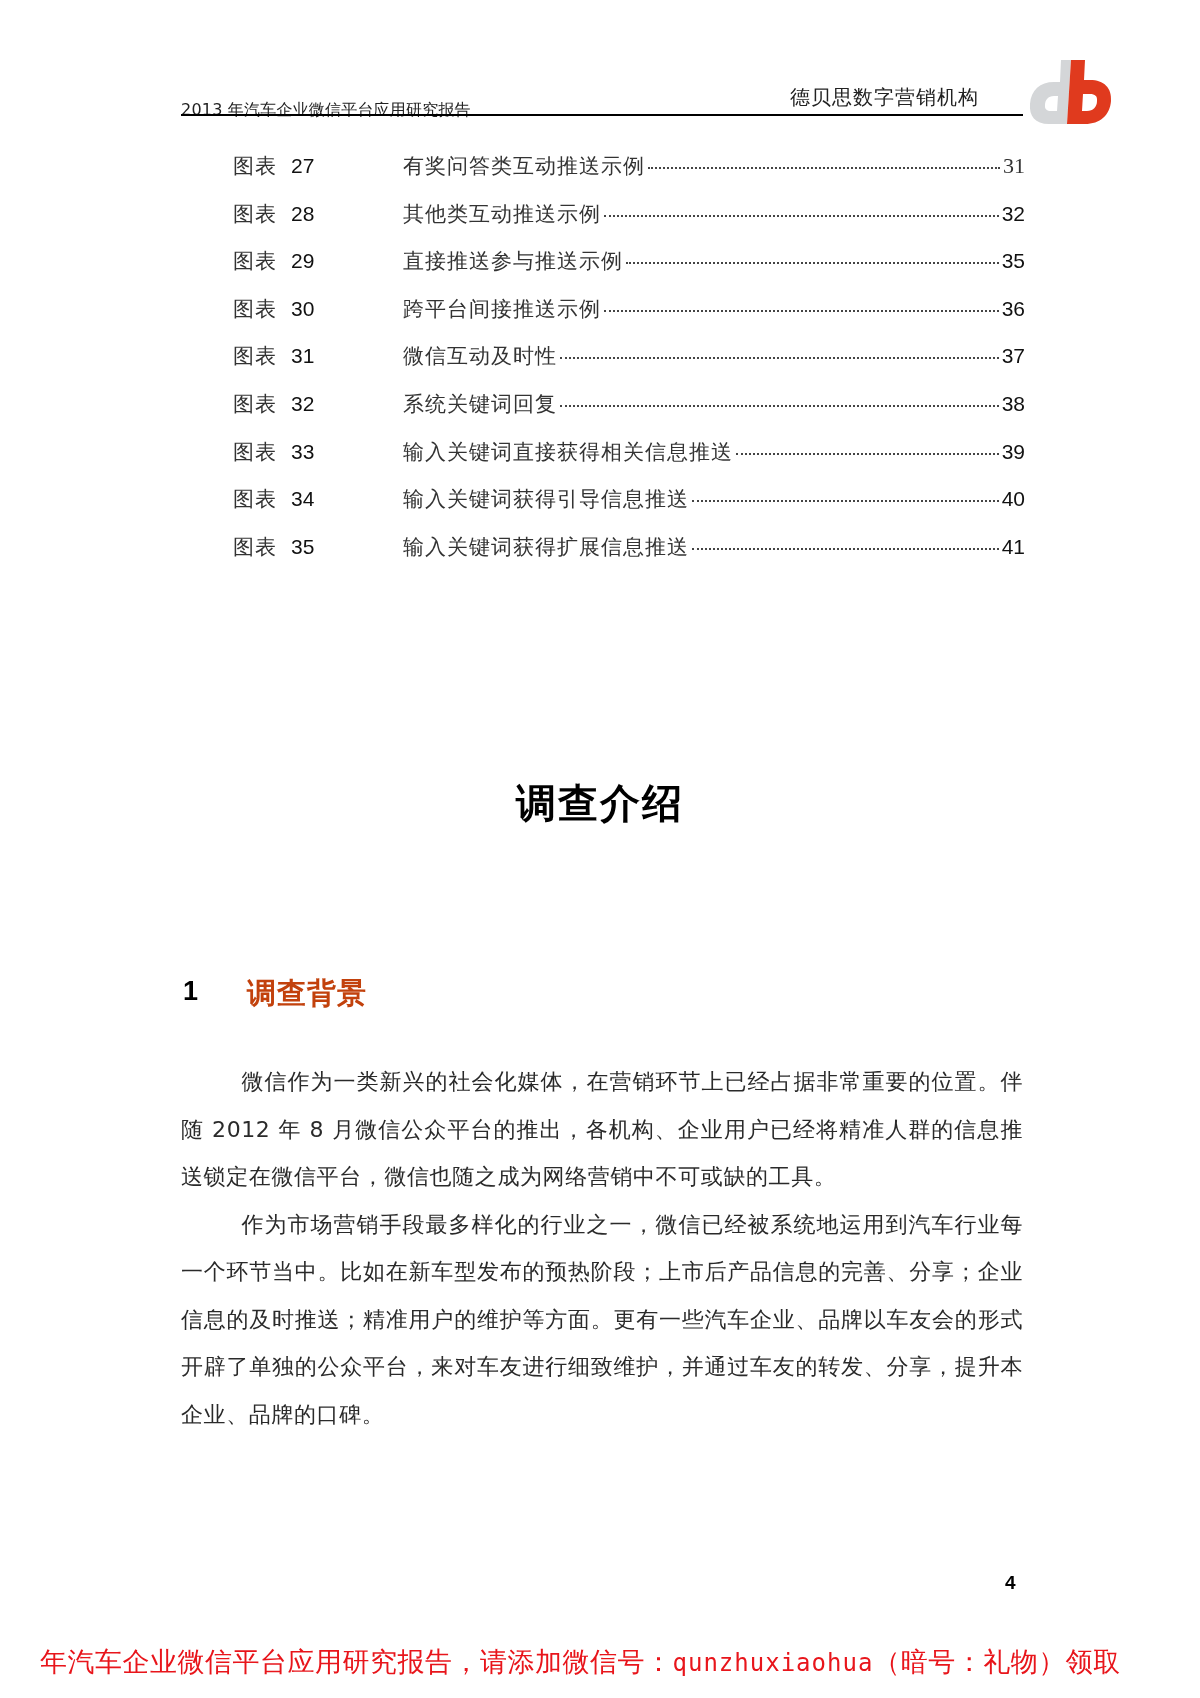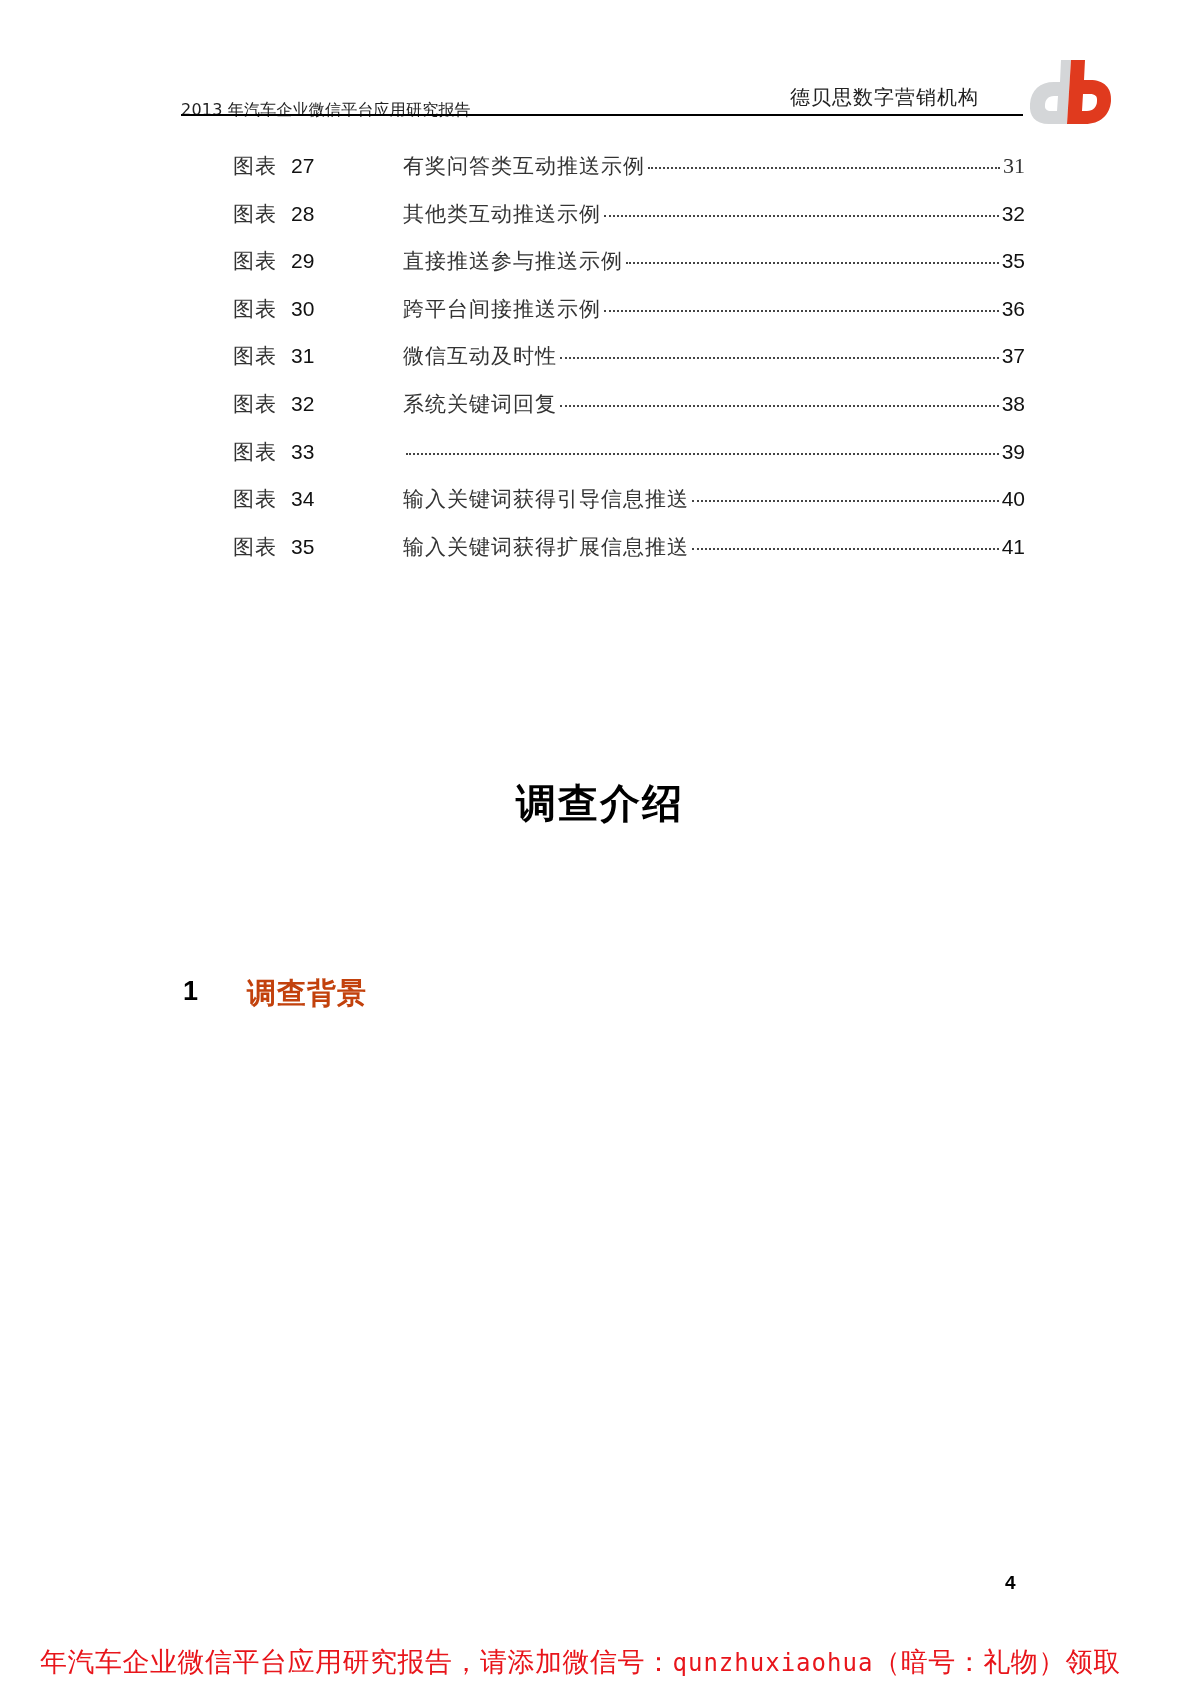--- a/index.html
+++ b/index.html
@@ -92,20 +92,21 @@
   <div class="toc-row">
     <span class="toc-label">图表</span>
     <span class="toc-num">32</span>
     <span class="toc-title">系统关键词回复</span>
     <span class="toc-leader"></span>
     <span class="toc-page">38</span>
   </div>
   <div class="toc-row">
     <span class="toc-label">图表</span>
     <span class="toc-num">33</span>
+    <span class="toc-title">输入关键词直接获得相关信息推送</span>
     <span class="toc-leader"></span>
     <span class="toc-page">39</span>
   </div>
   <div class="toc-row">
     <span class="toc-label">图表</span>
     <span class="toc-num">34</span>
     <span class="toc-title">输入关键词获得引导信息推送</span>
     <span class="toc-leader"></span>
     <span class="toc-page">40</span>
   </div>
@@ -117,16 +118,18 @@
     <span class="toc-page">41</span>
   </div>
 </div>
 
 <div class="abs h-main">调查介绍</div>
 
 <div class="abs h-sec-num">1</div>
 <div class="abs h-sec-title">调查背景</div>
 
 <div class="abs body-text">
+  <p><span class="indent"></span><span>微信作为一类新兴的社会化媒体，在营销环节上已经占据非常重要的位置。伴随 2012 年 8 月微信公众平台的推出，各机构、企业用户已经将精准人群的信息推送锁定在微信平台，微信也随之成为网络营销中不可或缺的工具。</span></p>
+  <p><span class="indent"></span><span>作为市场营销手段最多样化的行业之一，微信已经被系统地运用到汽车行业每一个环节当中。比如在新车型发布的预热阶段；上市后产品信息的完善、分享；企业信息的及时推送；精准用户的维护等方面。更有一些汽车企业、品牌以车友会的形式开辟了单独的公众平台，来对车友进行细致维护，并通过车友的转发、分享，提升本企业、品牌的口碑。</span></p>
 </div>
 
 <div class="abs page-num">4</div>
 <div class="abs promo"><span>年汽车企业微信平台应用研究报告，请添加微信号：</span><span class="mono">qunzhuxiaohua</span><span>（暗号：礼物）领取</span></div>
 
 </body></html>

